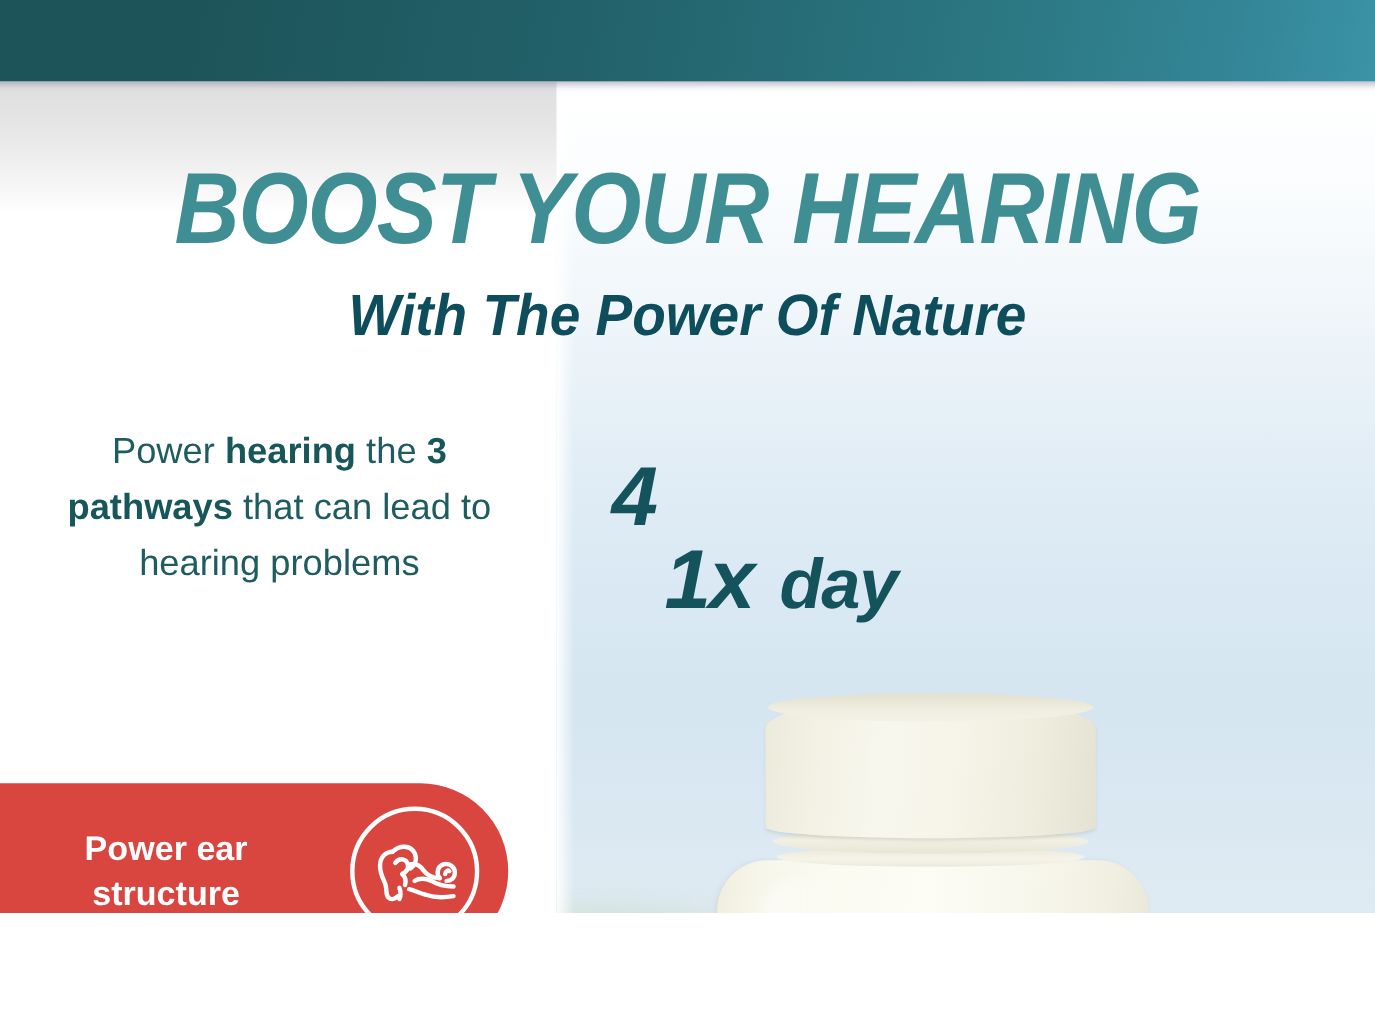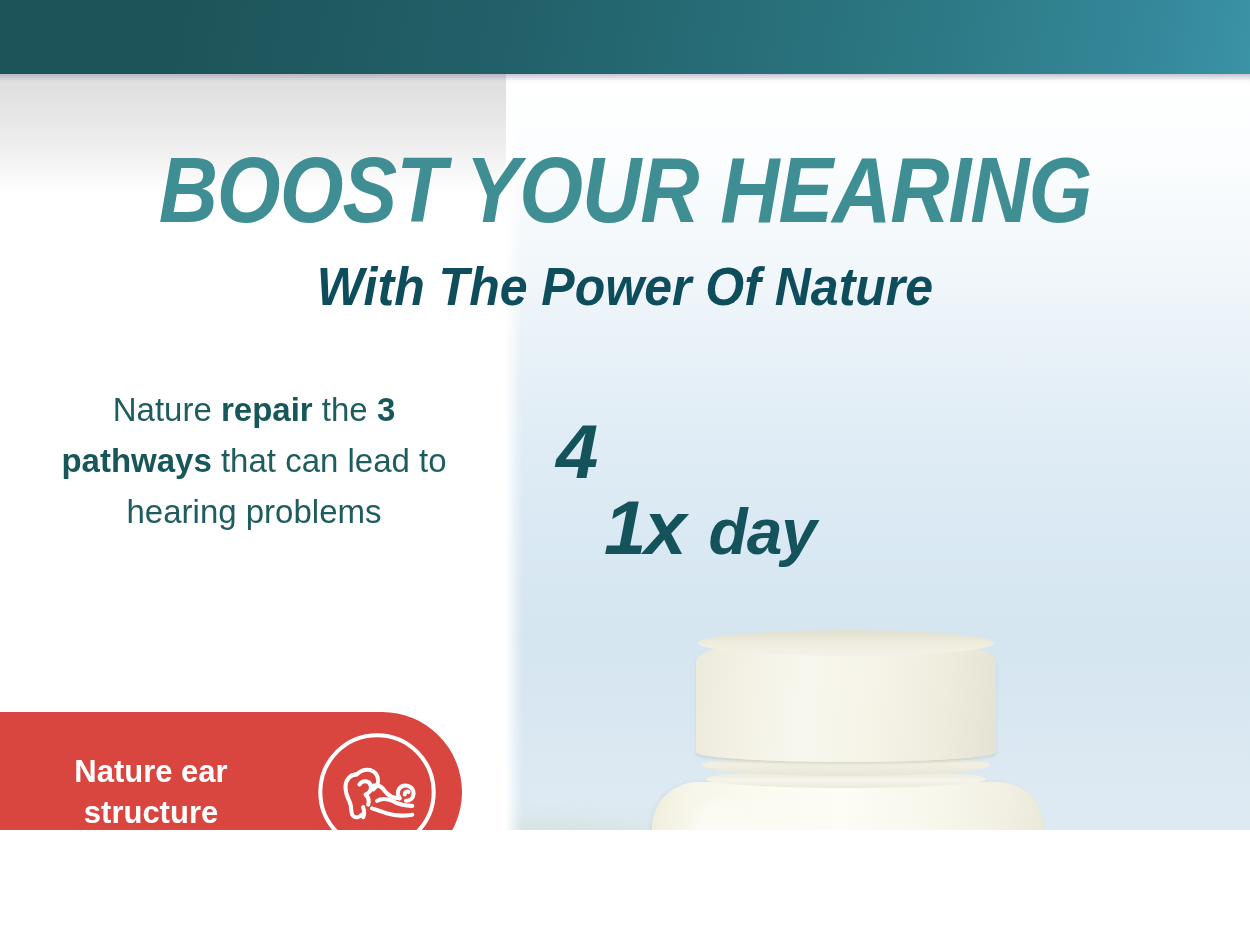--- a/index.html
+++ b/index.html
@@ -187,34 +187,34 @@
       <div id="neck-ring"></div>
       <div id="cap"></div>
       <div id="cap-top"></div>
     </div>
 
   </div>
 
   <div id="title">BOOST YOUR HEARING</div>
   <div id="subtitle">With The Power Of Nature</div>
 
-  <div id="lead"><span>Nature </span><b>repair</b><span> the </span><b>3 pathways</b><span> that can lead to hearing problems</span></div>
+  <div id="lead"><span>Power </span><b>hearing</b><span> the </span><b>3 pathways</b><span> that can lead to hearing problems</span></div>
 
   <div id="dosage">
     <div class="dose-row">
       <span class="dose-num">4</span>
     </div>
     <div class="dose-row" id="dose-row2">
       <span class="dose-num">1x</span>
       <span class="dose-word">day</span>
     </div>
   </div>
 
   <div class="badge" id="badge1">
-    <div class="badge-label">Nature ear structure</div>
+    <div class="badge-label">Power ear structure</div>
     <svg class="badge-icon" viewBox="0 0 100 100">
       <circle cx="50" cy="50" r="45" fill="none" stroke="#ffffff" stroke-width="3.2"></circle>
       <g fill="none" stroke="#ffffff" stroke-width="3.2" stroke-linecap="round" stroke-linejoin="round">
         <path d="M34 36c-5 0-9 4-9 10 0 7 3 10 4 14 1 4 0 7 2 9 2 2 5 1 7 -1"></path>
         <path d="M34 36c5-5 13-5 16 1 2 5 0 9-3 11"></path>
         <path d="M36 44c3-4 8-3 9 1 1 4-2 6-4 7"></path>
         <path d="M41 52c2 2 3 5 2 8"></path>
         <path d="M47 45c4-1 7 1 9 4 3 4 7 6 12 6"></path>
         <path d="M50 57c3-2 8-2 12 0 5 3 11 4 16 4"></path>
         <path d="M46 63c4 1 8 3 12 4 6 2 14 2 20 1"></path>

